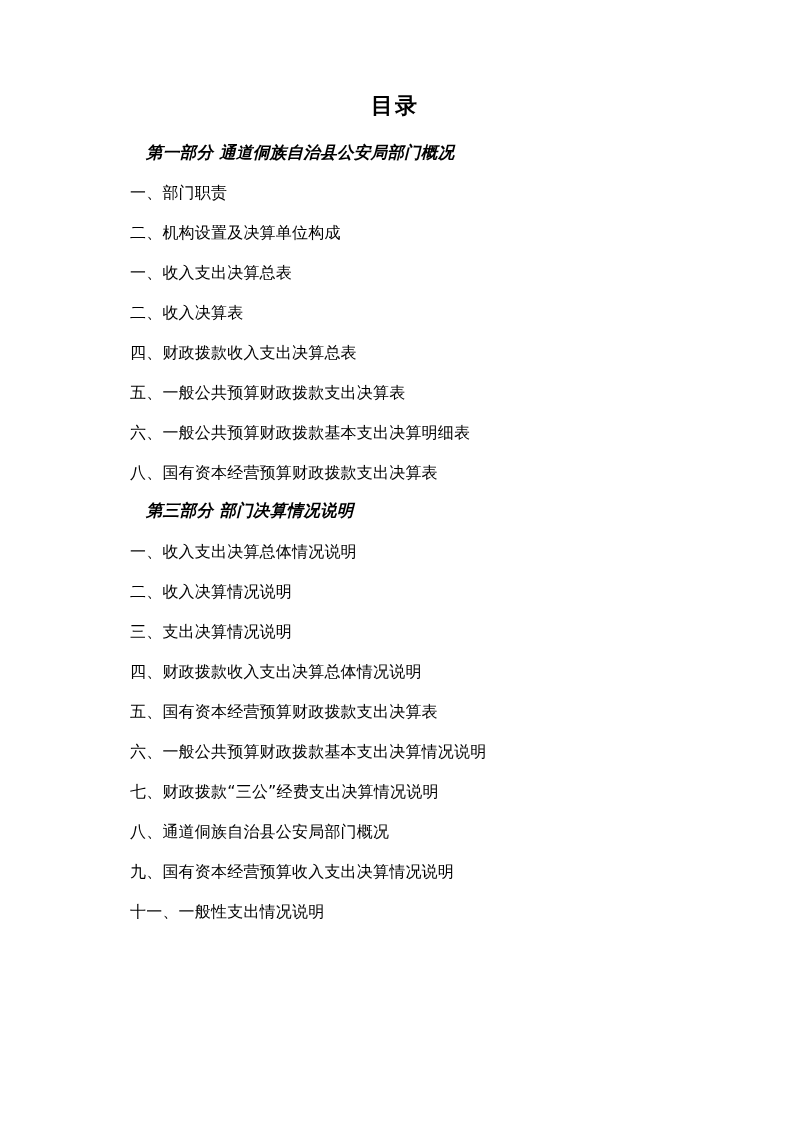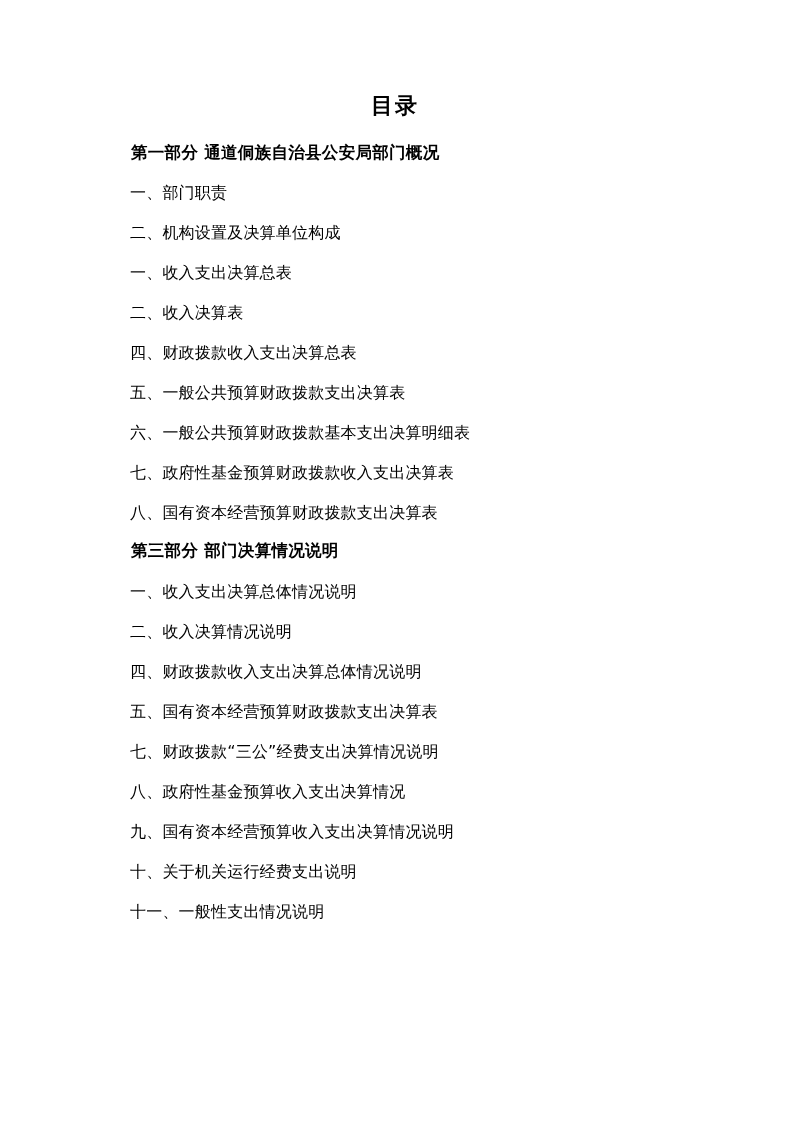--- a/index.html
+++ b/index.html
@@ -36,22 +36,23 @@
     margin: 0 0 20px 0;
     line-height: 1.3;
     
     width: 540px;
     margin-left: -5px;
   }
   .section-heading {
     font-size: 16.5px;
     font-weight: bold;
     line-height: 1.5;
-    margin: 10px 0 6px 1px;
+    margin: 10px 0 6px 16px;
     letter-spacing: 0.3px;
+    font-style: italic;
   }
   .toc-entry {
     font-size: 16px;
     font-weight: normal;
     line-height: 1.5;
     margin: 16px 0 11px 0;
     letter-spacing: 0.2px;
   }
   .section-block {
     margin-bottom: 2px;
@@ -76,31 +77,31 @@
       <div class="toc-entry">一、部门职责</div>
       <div class="toc-entry">二、机构设置及决算单位构成</div>
     </div>
 
     <div class="section-block">
       <div class="toc-entry">一、收入支出决算总表</div>
       <div class="toc-entry">二、收入决算表</div>
       <div class="toc-entry">四、财政拨款收入支出决算总表</div>
       <div class="toc-entry">五、一般公共预算财政拨款支出决算表</div>
       <div class="toc-entry">六、一般公共预算财政拨款基本支出决算明细表</div>
-      <div class="toc-entry">七、政府性基金预算财政拨款收入支出决算表</div>
       <div class="toc-entry">八、国有资本经营预算财政拨款支出决算表</div>
     </div>
 
     <div class="section-block">
       <div class="section-heading">第三部分 部门决算情况说明</div>
       <div class="toc-entry">一、收入支出决算总体情况说明</div>
       <div class="toc-entry">二、收入决算情况说明</div>
+      <div class="toc-entry">三、支出决算情况说明</div>
       <div class="toc-entry">四、财政拨款收入支出决算总体情况说明</div>
       <div class="toc-entry">五、国有资本经营预算财政拨款支出决算表</div>
+      <div class="toc-entry">六、一般公共预算财政拨款基本支出决算情况说明</div>
       <div class="toc-entry">七、财政拨款“三公”经费支出决算情况说明</div>
-      <div class="toc-entry">八、政府性基金预算收入支出决算情况</div>
+      <div class="toc-entry">八、通道侗族自治县公安局部门概况</div>
       <div class="toc-entry">九、国有资本经营预算收入支出决算情况说明</div>
-      <div class="toc-entry">十、关于机关运行经费支出说明</div>
       <div class="toc-entry">十一、一般性支出情况说明</div>
     </div>
 
   </div>
 </div>
 
 </body></html>

